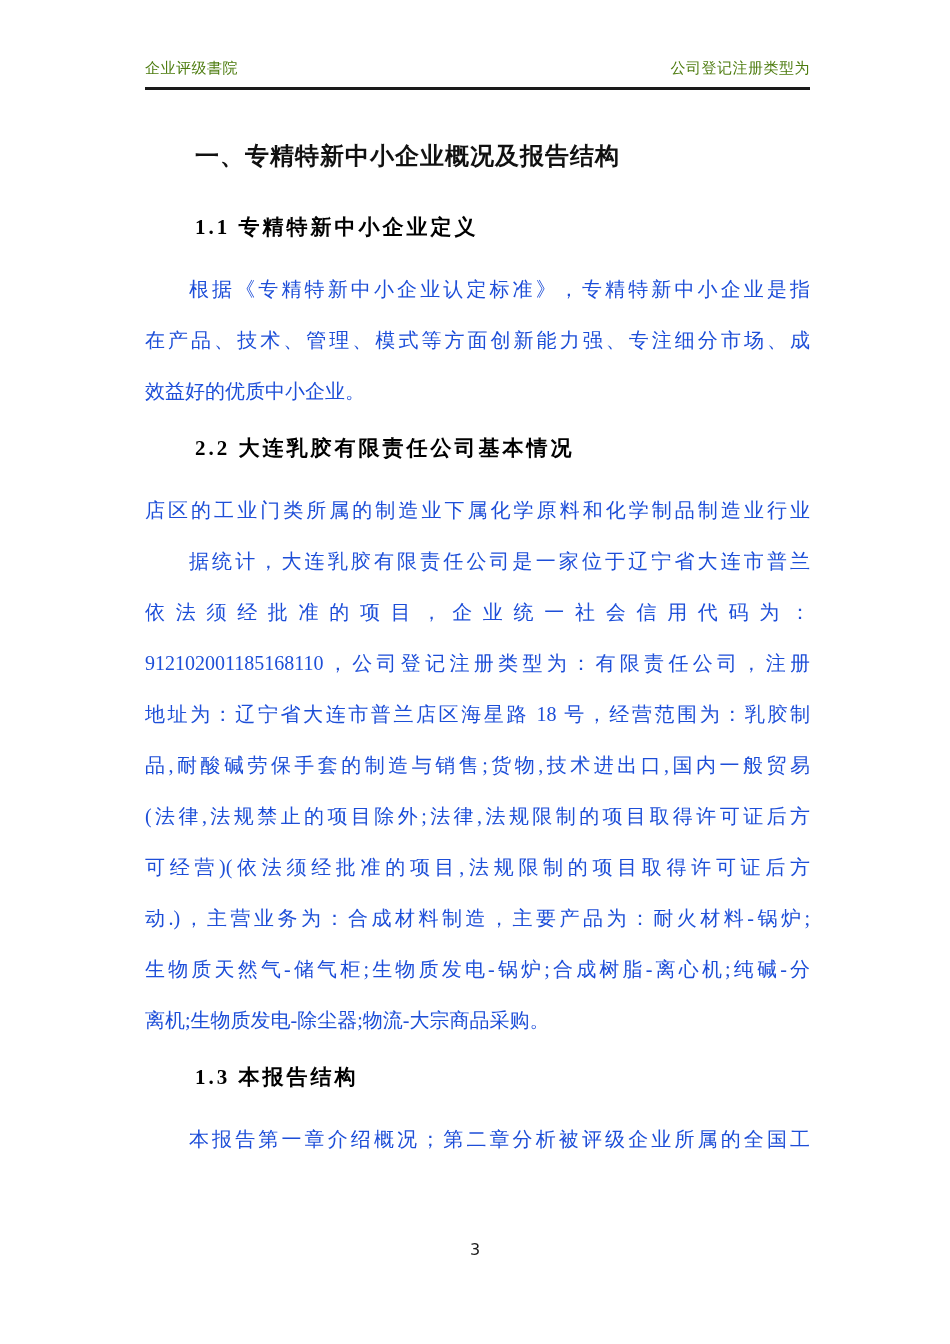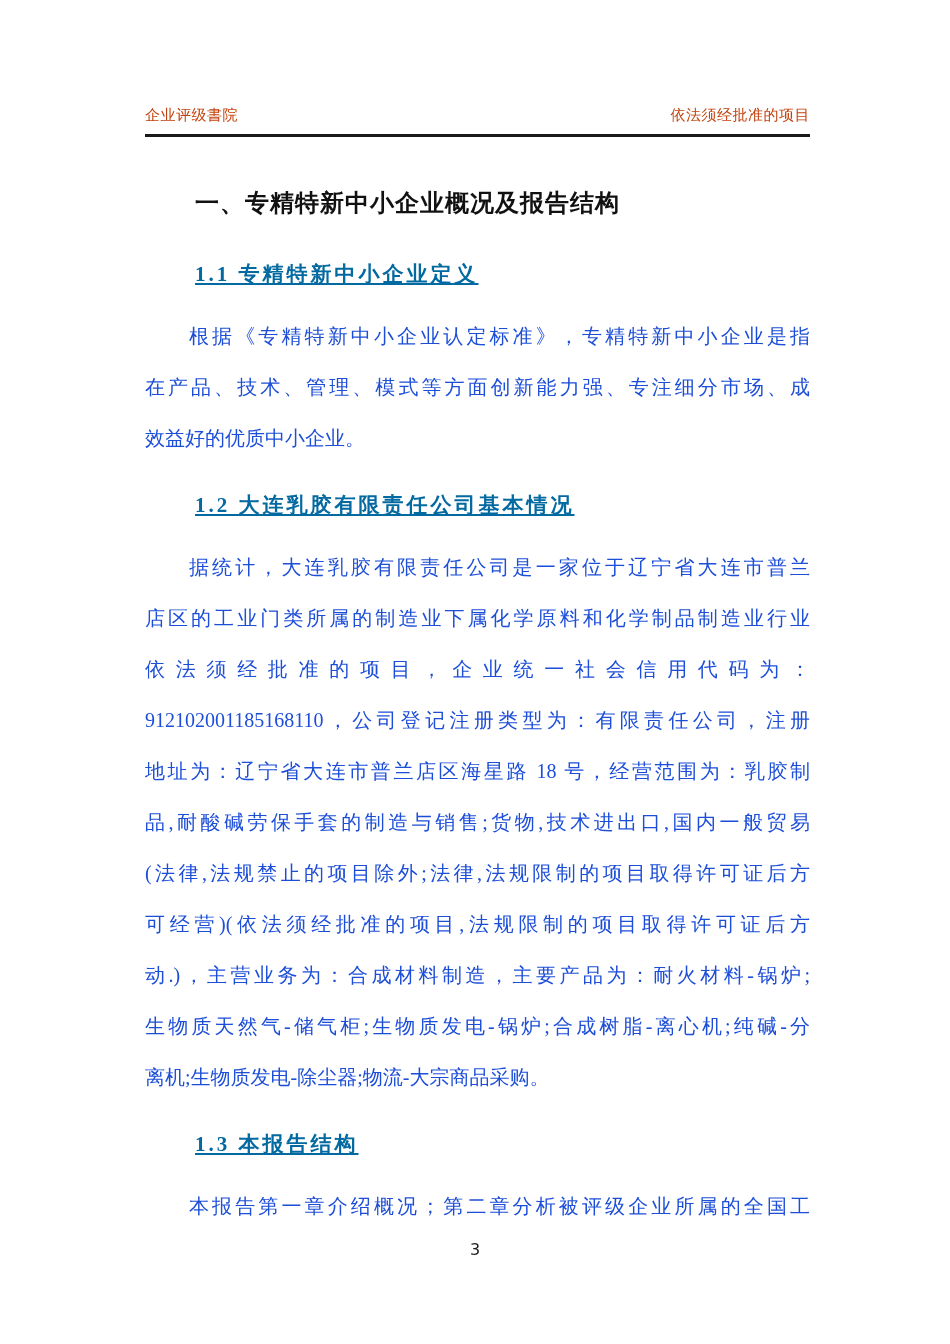--- a/index.html
+++ b/index.html
@@ -22,46 +22,44 @@
     padding: 58px 140px 0 145px;
     background: #ffffff;
   }
   .hdr {
     display: flex;
     justify-content: space-between;
     align-items: flex-end;
     font-size: 15px;
     line-height: 20px;
     letter-spacing: 0.5px;
-    color: #c2410c;
-    margin-top: 47px;
+    color: #4d7c0f;
   }
   .rule {
     height: 3px;
     background: #1a1a1a;
     margin-top: 9px;
   }
   h1.chapter {
     font-size: 24px;
     line-height: 34px;
     font-weight: bold;
     letter-spacing: 1px;
     margin: 49px 0 39px 0;
     padding-left: 50px;
     color: #111111;
   }
   h2.section {
     font-size: 21px;
     line-height: 30px;
     font-weight: bold;
     letter-spacing: 3px;
-    margin: 26px 0 22px 0;
+    margin: 16px 0 22px 0;
     padding-left: 50px;
-    color: #0369a1;
-    text-decoration: underline;
+    color: #000000;
   }
   .para { margin: 0; }
   .ln {
     font-size: 20px;
     line-height: 51px;
     height: 51px;
     color: #1d4ed8;
   }
   .just {
     text-align: justify;
@@ -79,37 +77,37 @@
     color: #1a1a1a;
   }
 </style>
 </head>
 <body>
 
 <div class="page">
 
   <div class="hdr">
     <span class="hdr-l">企业评级書院</span>
-    <span class="hdr-r">依法须经批准的项目</span>
+    <span class="hdr-r">公司登记注册类型为</span>
   </div>
   <div class="rule"></div>
 
   <h1 class="chapter">一、专精特新中小企业概况及报告结构</h1>
 
   <h2 class="section">1.1 专精特新中小企业定义</h2>
   <div class="para">
     <div class="ln just ind">根据《专精特新中小企业认定标准》，专精特新中小企业是指</div>
     <div class="ln just">在产品、技术、管理、模式等方面创新能力强、专注细分市场、成</div>
     <div class="ln">效益好的优质中小企业。</div>
   </div>
 
-  <h2 class="section">1.2 大连乳胶有限责任公司基本情况</h2>
+  <h2 class="section">2.2 大连乳胶有限责任公司基本情况</h2>
   <div class="para">
+    <div class="ln just">店区的工业门类所属的制造业下属化学原料和化学制品制造业行业</div>
     <div class="ln just ind">据统计，大连乳胶有限责任公司是一家位于辽宁省大连市普兰</div>
-    <div class="ln just">店区的工业门类所属的制造业下属化学原料和化学制品制造业行业</div>
     <div class="ln just">依法须经批准的项目，企业统一社会信用代码为：</div>
     <div class="ln just">912102001185168110，公司登记注册类型为：有限责任公司，注册</div>
     <div class="ln just">地址为：辽宁省大连市普兰店区海星路 18 号，经营范围为：乳胶制</div>
     <div class="ln just">品,耐酸碱劳保手套的制造与销售;货物,技术进出口,国内一般贸易</div>
     <div class="ln just">(法律,法规禁止的项目除外;法律,法规限制的项目取得许可证后方</div>
     <div class="ln just">可经营)(依法须经批准的项目,法规限制的项目取得许可证后方</div>
     <div class="ln just">动.)，主营业务为：合成材料制造，主要产品为：耐火材料-锅炉;</div>
     <div class="ln just">生物质天然气-储气柜;生物质发电-锅炉;合成树脂-离心机;纯碱-分</div>
     <div class="ln">离机;生物质发电-除尘器;物流-大宗商品采购。</div>
   </div>

